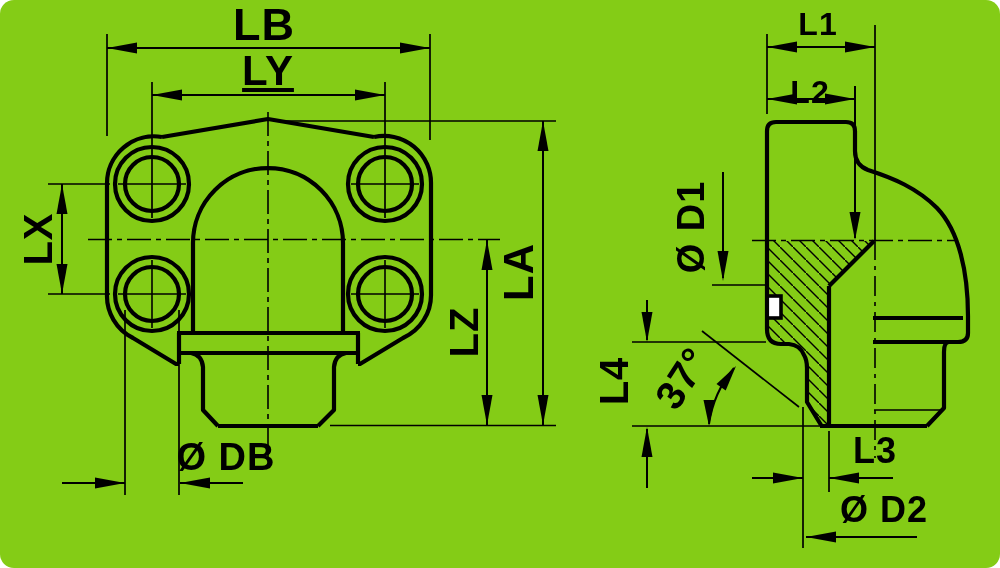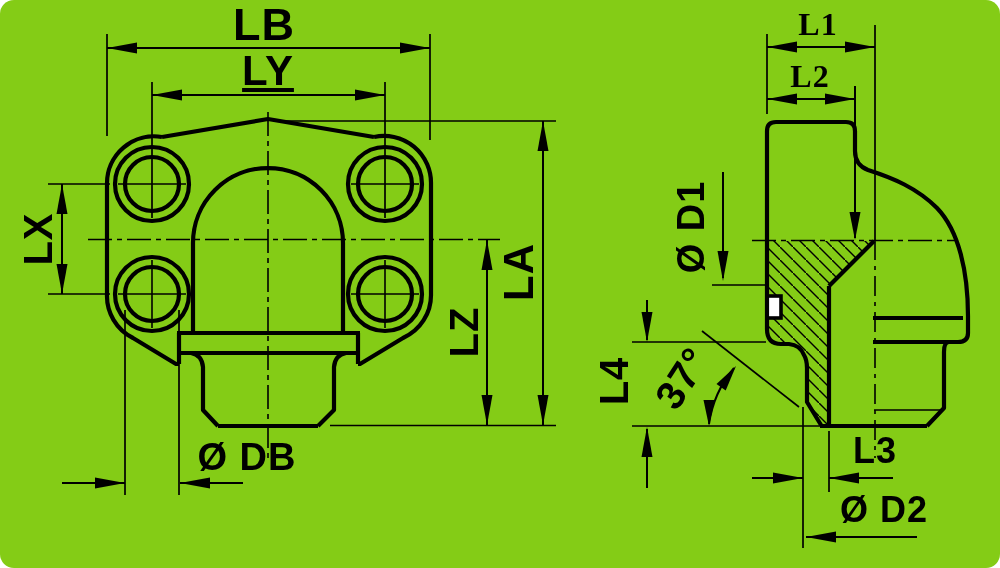--- a/index.html
+++ b/index.html
@@ -4,21 +4,21 @@
 <style>
   html,body{margin:0;padding:0;background:#ffffff;}
   .canvas{position:relative;width:1000px;height:568px;background:#84cc16;overflow:hidden;
           font-family:"Liberation Sans",sans-serif;border-radius:14px;}
   .canvas svg{position:absolute;left:0;top:0;}
   .dim-label{position:absolute;color:#000;font-weight:bold;white-space:nowrap;
              transform:translate(-50%,-50%);letter-spacing:1px;line-height:1;}
   .rot90{transform:translate(-50%,-50%) rotate(-90deg);}
   .rot57{transform:translate(-50%,-50%) rotate(-57deg);}
   .fs45{font-size:45px;} .fs42{font-size:42px;} .fs40{font-size:40px;}
-  .fs38{font-size:38px;} .fs36{font-size:36px;} .fs32{font-size:32px;font-family:Liberation Serif, serif;}
+  .fs38{font-size:38px;} .fs36{font-size:36px;} .fs32{font-size:32px;}
 </style>
 </head>
 <body>
 
 <div class="canvas">
 
 <svg width="1000" height="568" viewBox="0 0 1000 568">
   <defs>
     <pattern id="hatch" patternUnits="userSpaceOnUse" width="13" height="13">
       <path d="M-3,-3 L16,16" stroke="#000" stroke-width="1.4"></path>
@@ -168,23 +168,23 @@
       <polygon points="736,366 716.5,384 725.7,390.5"></polygon>
     </g>
   </g>
 </svg>
 
 <div class="dim-label fs45" style="left:264px;top:24px;">LB</div>
 <div class="dim-label fs42" style="left:268px;top:71px;text-decoration:underline;">LY</div>
 <div class="dim-label fs40 rot90" style="left:38px;top:239px;">LX</div>
 <div class="dim-label fs42 rot90" style="left:519px;top:272px;">LA</div>
 <div class="dim-label fs40 rot90" style="left:464px;top:332px;">LZ</div>
-<div class="dim-label fs38" style="left:247px;top:457px;">Ø DB</div>
+<div class="dim-label fs38" style="left:226px;top:457px;">Ø DB</div>
 
 <div class="dim-label fs32" style="left:818px;top:24px;">L1</div>
-<div class="dim-label fs32" style="left:810px;top:76px;">L2</div>
+<div class="dim-label fs32" style="left:810px;top:92px;">L2</div>
 <div class="dim-label fs38 rot90" style="left:691px;top:227px;">Ø D1</div>
 <div class="dim-label fs40 rot57" style="left:682px;top:378px;">37°</div>
 <div class="dim-label fs40 rot90" style="left:614px;top:381px;">L4</div>
 <div class="dim-label fs36" style="left:853px;top:451px;padding-left:44px;">L3</div>
 <div class="dim-label fs36" style="left:864px;top:510px;margin-left:20px;">Ø D2</div>
 
 </div>
 
 </body></html>

